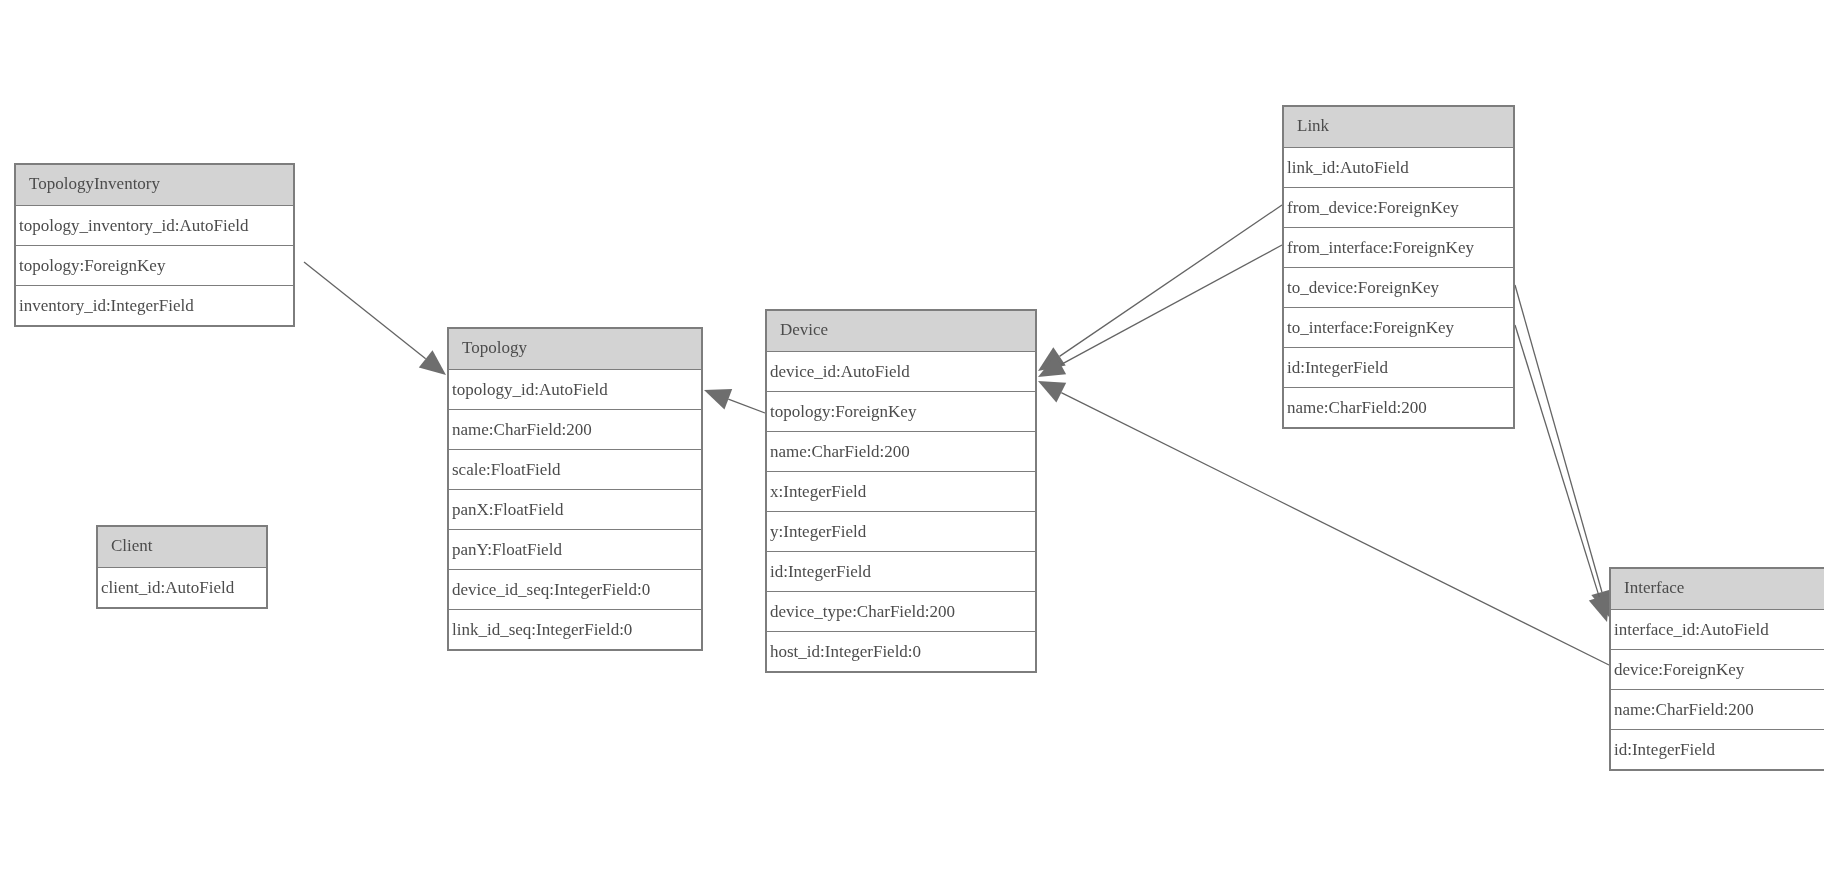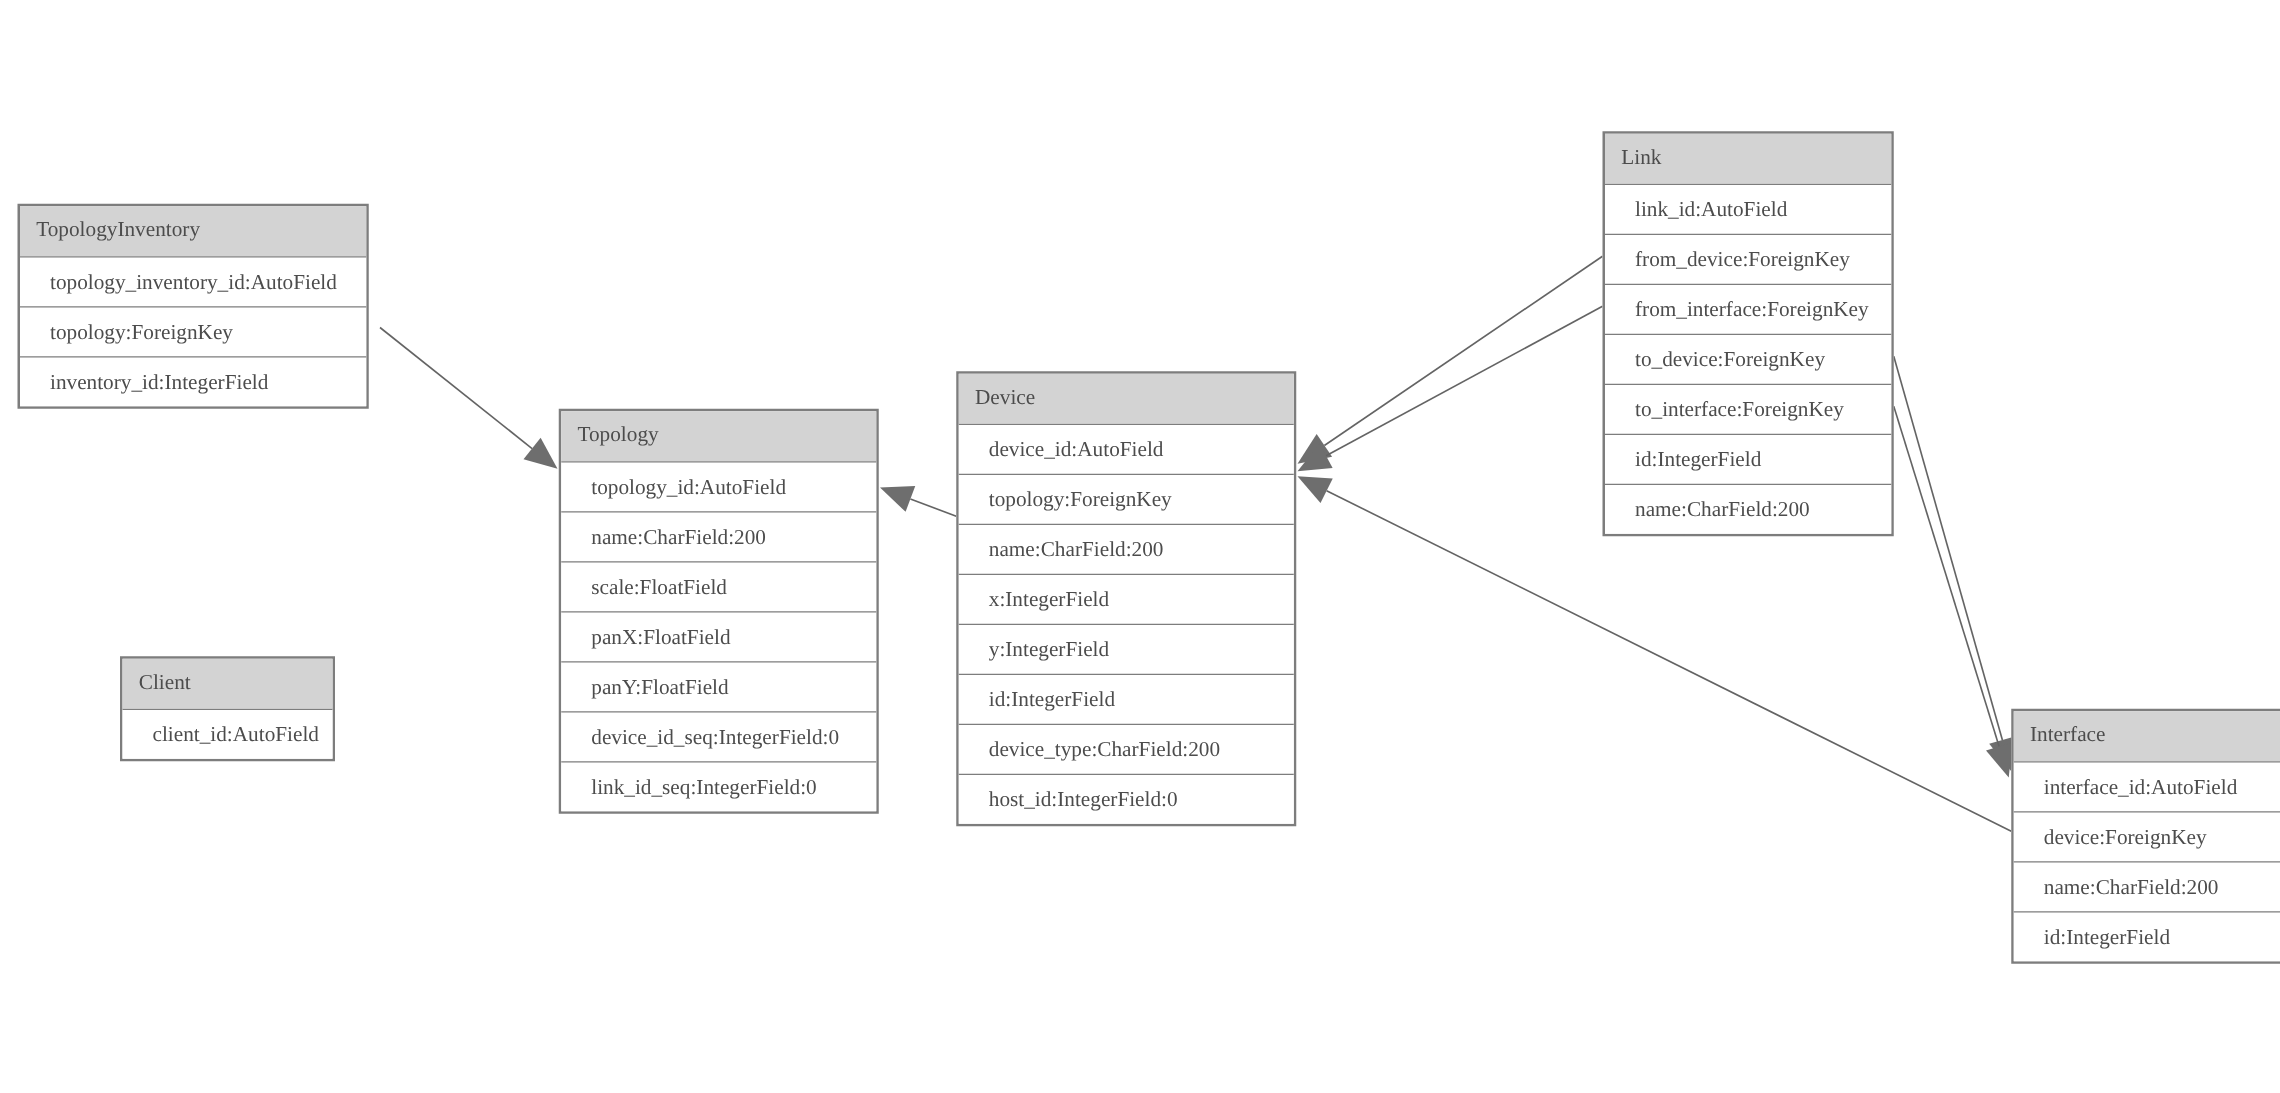--- a/index.html
+++ b/index.html
@@ -39,21 +39,21 @@
     white-space: nowrap;
     overflow: hidden;
   }
   .entity-row {
     box-sizing: border-box;
     height: 40px;
     line-height: 39px;
     border-top: 1px solid #7d7d7d;
     color: #4c4c4c;
     font-size: 17px;
-    padding-left: 24px;
+    padding-left: 3px;
     background: #ffffff;
     white-space: nowrap;
     overflow: hidden;
   }
 </style>
 </head>
 <body>
 
 <div id="canvas">
   <svg id="edge-layer" viewBox="0 0 1824 874" xmlns="http://www.w3.org/2000/svg">
@@ -86,21 +86,21 @@
         <div class="entity-row">scale:FloatField</div>
         <div class="entity-row">panX:FloatField</div>
         <div class="entity-row">panY:FloatField</div>
         <div class="entity-row">device_id_seq:IntegerField:0</div>
         <div class="entity-row">link_id_seq:IntegerField:0</div>
       </div>
       <div class="entity-table" style="left: 96px; top: 525px; width: 172px;">
         <div class="entity-header">Client</div>
         <div class="entity-row">client_id:AutoField</div>
       </div>
-      <div class="entity-table" style="left: 765px; top: 297px; width: 272px;">
+      <div class="entity-table" style="left: 765px; top: 309px; width: 272px;">
         <div class="entity-header">Device</div>
         <div class="entity-row">device_id:AutoField</div>
         <div class="entity-row">topology:ForeignKey</div>
         <div class="entity-row">name:CharField:200</div>
         <div class="entity-row">x:IntegerField</div>
         <div class="entity-row">y:IntegerField</div>
         <div class="entity-row">id:IntegerField</div>
         <div class="entity-row">device_type:CharField:200</div>
         <div class="entity-row">host_id:IntegerField:0</div>
       </div>

